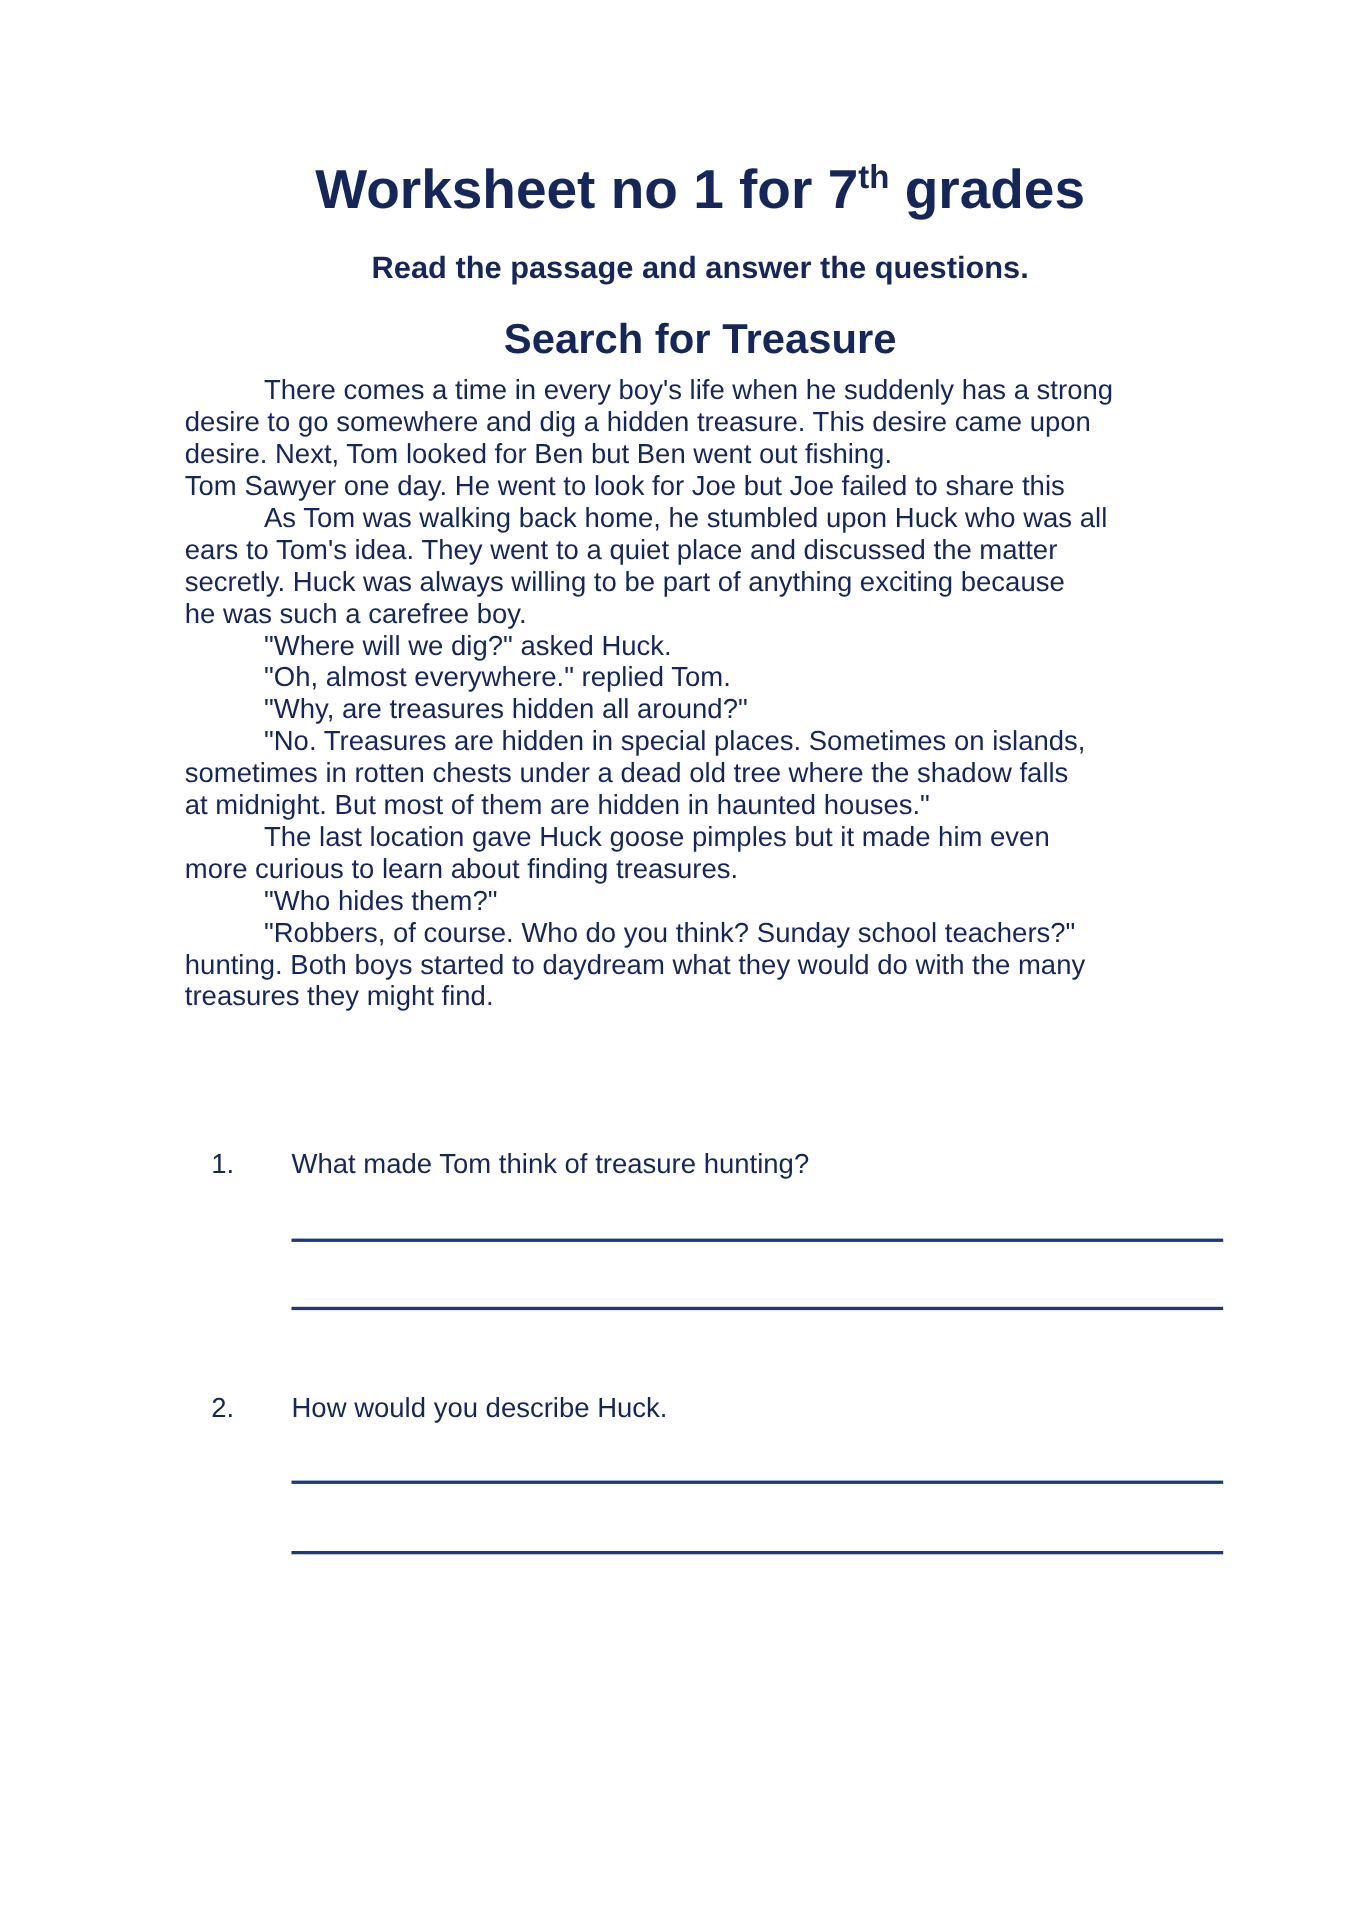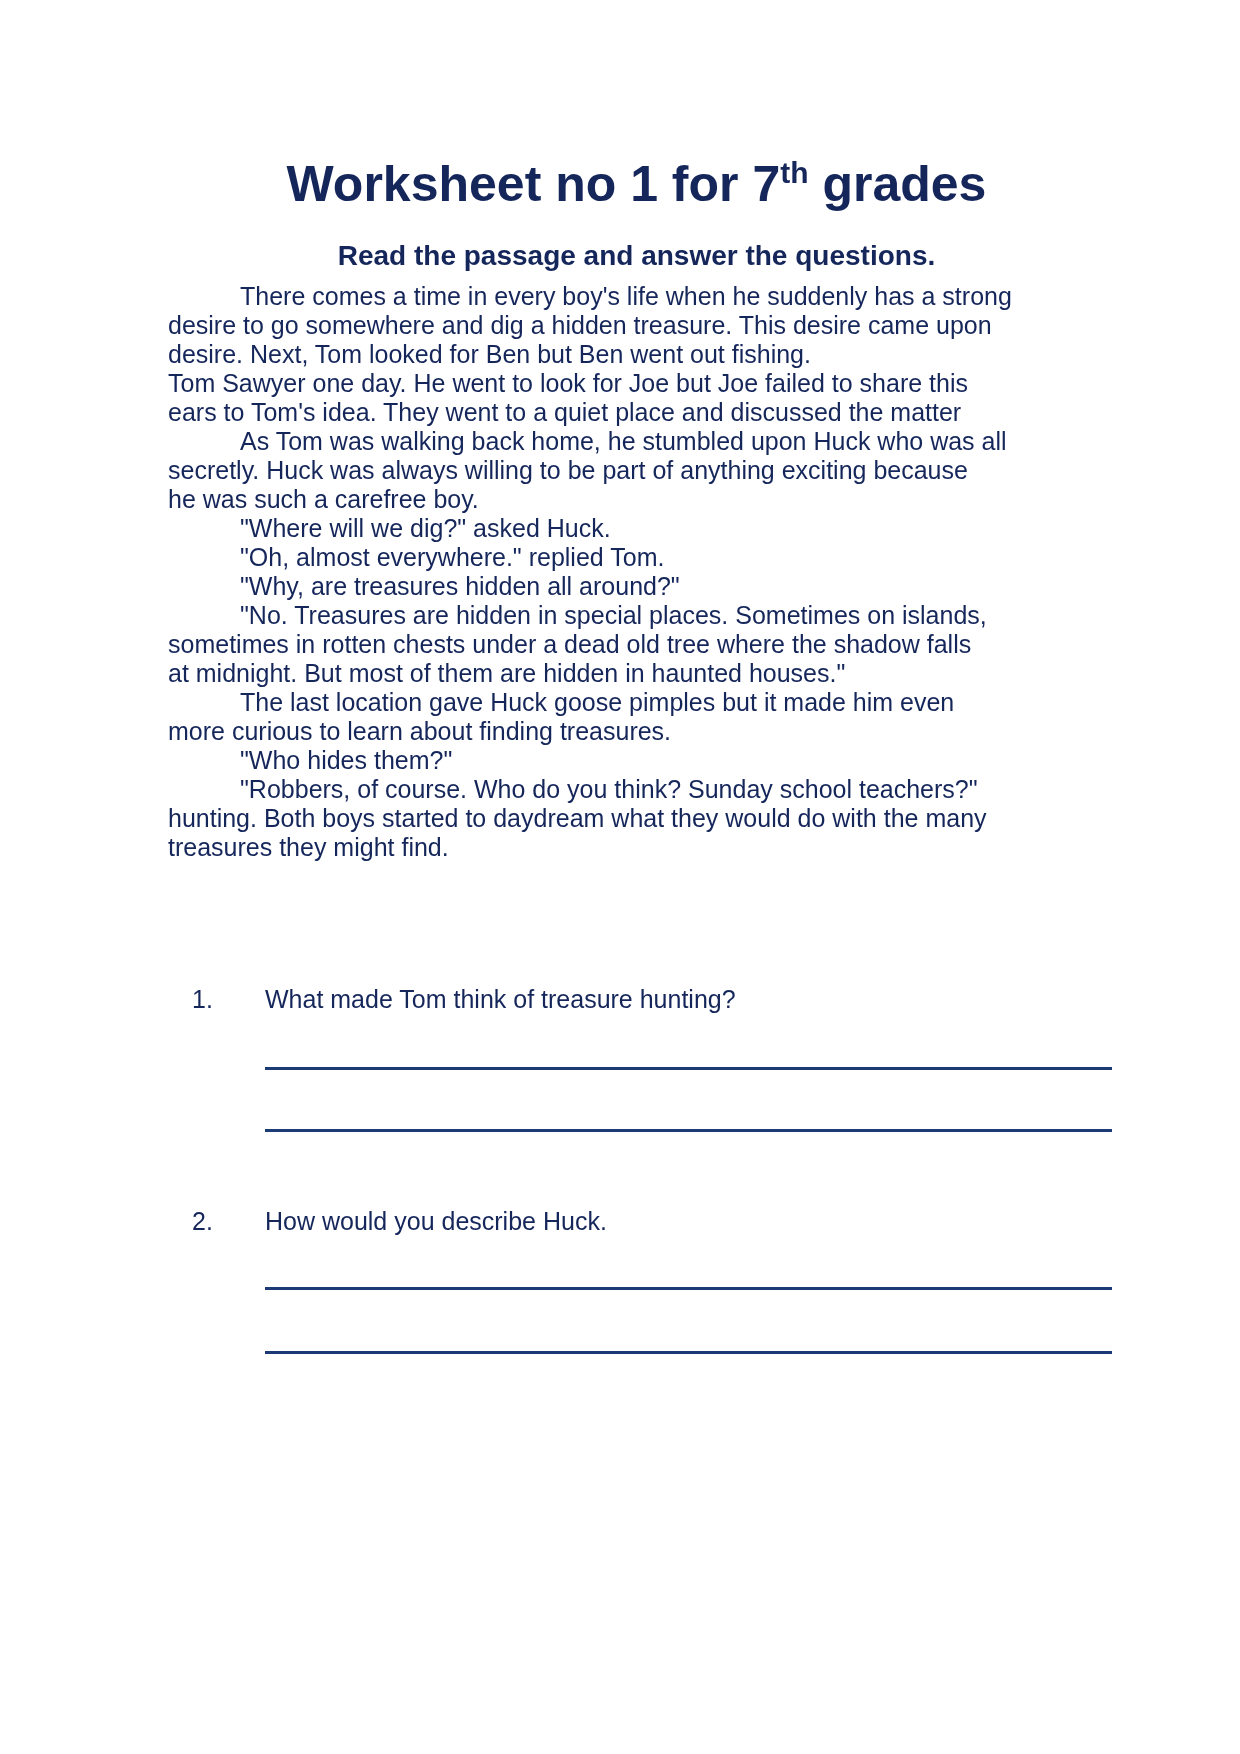--- a/index.html
+++ b/index.html
@@ -4,21 +4,21 @@
 <style>
   html,body { margin:0; padding:0; background:#ffffff; }
   .page {
     position:relative;
     width:1140px; height:1754px;
     background:#ffffff;
     font-family:"Liberation Sans", sans-serif;
     color:#15265b;
     overflow:hidden;
     box-sizing:border-box;
-    padding:16px 135px 0 168px;
+    padding:4px 135px 0 168px;
   }
   .content { width:937px; }
   h1,h2,h3,p { margin:0; padding:0; font-weight:bold; }
 
   .title {
     margin-top:138px;
     font-size:50px; line-height:60px;
     text-align:center;
     letter-spacing:0px;
     white-space:nowrap;
@@ -76,28 +76,29 @@
 <body>
 
 <div class="page">
   <div class="content">
 
     <h1 class="title"><span>Worksheet no 1 for 7</span><sup>th</sup><span> grades</span></h1>
 
 
     <p class="instruction">Read the passage and answer the questions.</p>
 
+    <h3 class="passage-title">Search for Treasure</h3>
 
     <div class="passage">
       <div class="pline ind">There comes a time in every boy's life when he suddenly has a strong</div>
       <div class="pline">desire to go somewhere and dig a hidden treasure. This desire came upon</div>
       <div class="pline">desire. Next, Tom looked for Ben but Ben went out fishing.</div>
       <div class="pline">Tom Sawyer one day. He went to look for Joe but Joe failed to share this</div>
+      <div class="pline ind">As Tom was walking back home, he stumbled upon Huck who was all</div>
       <div class="pline">ears to Tom's idea. They went to a quiet place and discussed the matter</div>
-      <div class="pline ind">As Tom was walking back home, he stumbled upon Huck who was all</div>
       <div class="pline">secretly. Huck was always willing to be part of anything exciting because</div>
       <div class="pline">he was such a carefree boy.</div>
       <div class="pline ind">"Where will we dig?" asked Huck.</div>
       <div class="pline ind">"Oh, almost everywhere." replied Tom.</div>
       <div class="pline ind">"Why, are treasures hidden all around?"</div>
       <div class="pline ind">"No. Treasures are hidden in special places. Sometimes on islands,</div>
       <div class="pline">sometimes in rotten chests under a dead old tree where the shadow falls</div>
       <div class="pline">at midnight. But most of them are hidden in haunted houses."</div>
       <div class="pline ind">The last location gave Huck goose pimples but it made him even</div>
       <div class="pline">more curious to learn about finding treasures.</div>

